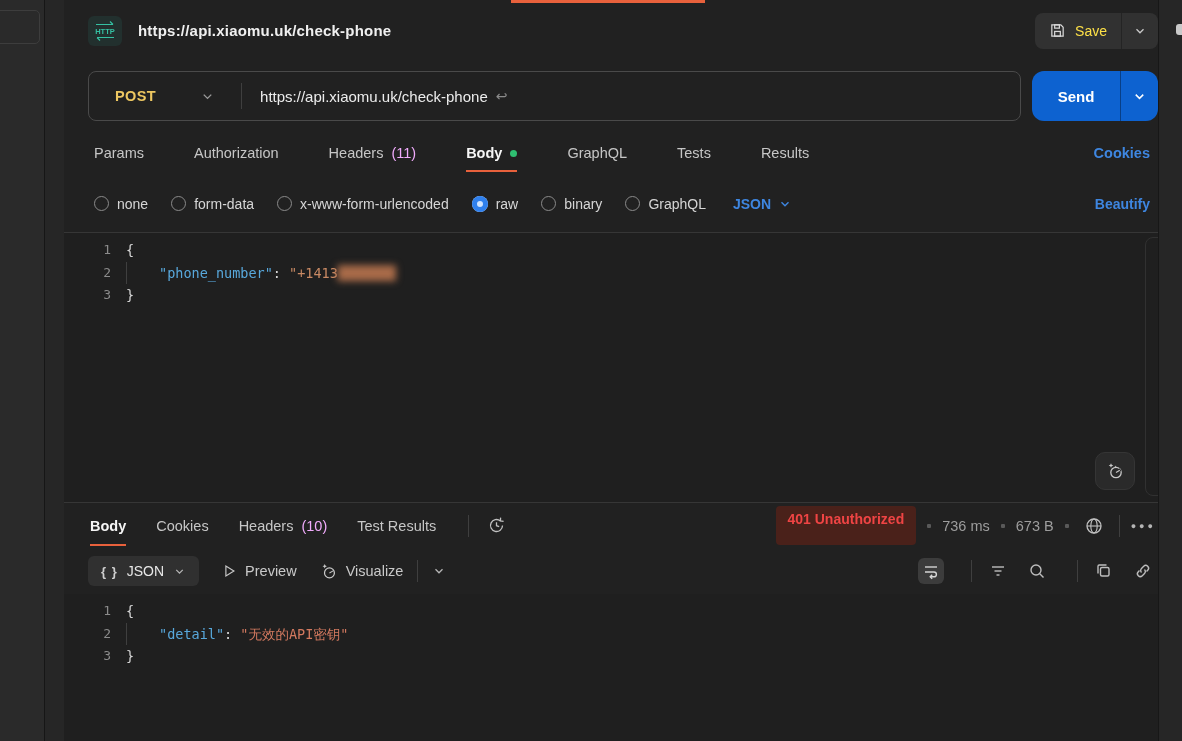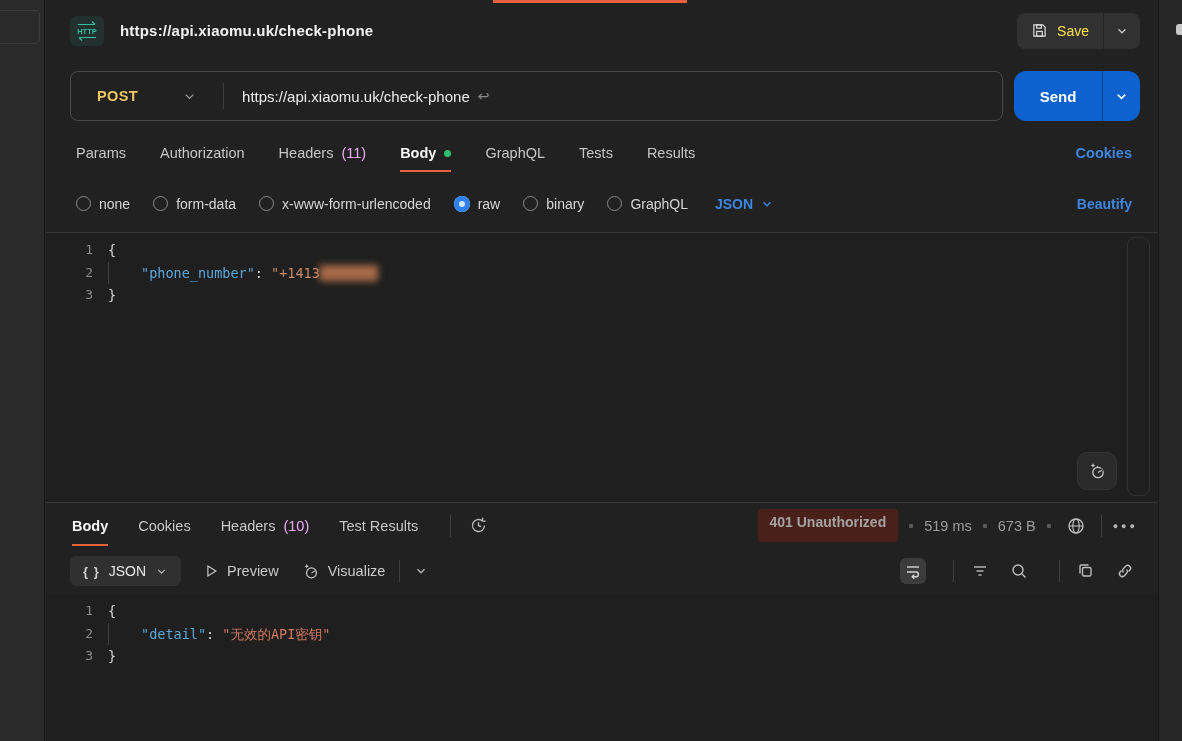--- a/index.html
+++ b/index.html
@@ -9,21 +9,21 @@
 
   
   .left-rail { position:absolute; left:0; top:0; width:45px; height:741px; background:#2a2a2a; border-right:1px solid #161616; }
   .rail-box { position:absolute; left:-8px; top:10px; width:48px; height:34px; border:1px solid #3d3d3d; border-radius:5px; }
 
   
   .right-gap { position:absolute; left:1158px; top:0; width:24px; height:741px; background:#262626; border-left:1px solid #171717; }
   .cursor-blob { position:absolute; right:-3px; top:24px; width:9px; height:11px; background:#c9c9c9; border-radius:3px 0 0 3px; }
 
   
-  .panel { position:absolute; left:46px; top:0; width:1112px; height:740px; background:#212121; color:#d0d0d0; }
+  .panel { position:absolute; left:64px; top:0; width:1112px; height:740px; background:#212121; color:#d0d0d0; }
   .top-indicator { position:absolute; left:447px; top:0; width:194px; height:3px; background:#e8613c; }
 
   .vdiv { width:1px; height:22px; background:#3f3f3f; flex:none; }
 
   
   .header-row { display:flex; align-items:center; height:61px; padding:0 18px 0 24px; }
   .http-badge { flex:none; width:34px; height:30px; background:#22302e; border-radius:6px; display:flex; align-items:center; justify-content:center; }
   .header-title { flex:1; margin-left:16px; font-size:15px; font-weight:700; color:#f0f0f0; letter-spacing:.2px; }
   .save-btn { display:flex; align-items:stretch; background:#313131; border-radius:8px; overflow:hidden; height:36px; }
   .save-main { display:flex; align-items:center; gap:9px; padding:0 14px; color:#fde047; font-size:14px; cursor:pointer; }
@@ -37,21 +37,21 @@
   .method-caret { margin-left:44px; display:flex; align-items:center; }
   .url-box .vdiv { height:26px; margin-left:26px; }
   .url-text { margin-left:18px; color:#ececec; font-size:15px; }
   .enter-glyph { color:#8b8b8b; margin-left:8px; font-size:14px; }
   .send-btn { flex:none; width:126px; height:50px; background:#0d62d0; border-radius:12px; display:flex; overflow:hidden; }
   .send-main { flex:1; display:flex; align-items:center; justify-content:center; color:#fff; font-weight:700; font-size:15px; cursor:pointer; }
   .send-split { width:1px; background:rgba(0,0,0,.35); }
   .send-caret { width:37px; display:flex; align-items:center; justify-content:center; cursor:pointer; }
 
   
-  .tabs-row { display:flex; align-items:center; height:44px; padding:0 26px 0 30px; gap:34px; font-size:14.5px; color:#c6c6c6; }
+  .tabs-row { display:flex; align-items:center; height:44px; padding:0 26px 0 30px; gap:50px; font-size:14.5px; color:#c6c6c6; }
   .tab { position:relative; display:flex; align-items:center; gap:8px; cursor:pointer; white-space:nowrap; }
   .tab .count { color:#f0abfc; }
   .tab.active { color:#f5f5f5; font-weight:600; }
   .tab.active::after { content:""; position:absolute; left:0; right:0; bottom:-11px; height:2px; background:#e8613c; }
   .dot { width:7px; height:7px; border-radius:50%; background:#2fbf71; }
   .link-blue { color:#3e86e0; font-weight:700; cursor:pointer; }
   .ml-auto { margin-left:auto; }
 
   
   .mode-row { display:flex; align-items:center; height:57px; padding:0 26px 0 30px; gap:23px; font-size:14px; color:#d6d6d6; }
@@ -75,21 +75,21 @@
   .tok-redacted { color:#a96b49; filter:blur(3.6px); letter-spacing:-1px; }
   .minimap-outline { position:absolute; right:8px; top:4px; bottom:6px; width:23px; border:1px solid #313131; border-radius:8px; }
   .postbot-btn { position:absolute; right:41px; bottom:12px; width:40px; height:38px; background:#2a2a2a; border:1px solid #353535; border-radius:10px; display:flex; align-items:center; justify-content:center; cursor:pointer; }
 
   
   .resp-header { display:flex; align-items:center; height:46px; padding:0 20px 0 26px; border-top:1px solid #363636; font-size:14.5px; color:#c6c6c6; }
   .resp-header .tab { margin-right:30px; }
   .resp-header .tab.active::after { bottom:-12px; }
   .hist-wrap { display:flex; align-items:center; gap:14px; margin-left:2px; }
   .resp-status { margin-left:auto; display:flex; align-items:center; gap:11px; }
-  .badge { background:#4a211a; color:#a3a3a3; font-weight:700; font-size:14px; padding:5px 12px 12px; border-radius:4px; }
+  .badge { background:#4a211a; color:#ef4444; font-weight:700; font-size:14px; padding:5px 12px 18px; border-radius:4px; }
   .sep-dot { width:4px; height:4px; border-radius:1px; background:#595959; }
   .metric { color:#9d9d9d; font-size:14.5px; }
   .more-dots { color:#b5b5b5; font-size:9px; letter-spacing:3px; cursor:pointer; }
 
   
   .resp-toolbar { display:flex; align-items:center; height:46px; padding:0 20px 0 24px; }
   .json-pill { display:flex; align-items:center; gap:9px; background:#303030; border-radius:6px; padding:7px 13px; color:#e8e8e8; font-size:14px; cursor:pointer; }
   .braces { color:#cfcfcf; font-weight:700; letter-spacing:1px; font-size:13px; }
   .tool-item { display:flex; align-items:center; gap:8px; color:#c9c9c9; font-size:14.5px; margin-left:22px; cursor:pointer; }
   .toolbar-caret { margin-left:14px; cursor:pointer; display:flex; align-items:center; }
@@ -268,21 +268,21 @@
           <svg class="ic" width="19" height="19" viewBox="0 0 19 19">
             <path d="M15.5 9.5 a6 6 0 1 1 -2.2-4.65" fill="none" stroke="#c0c0c0" stroke-width="1.3"></path>
             <polyline points="13.6,1.6 13.4,5 16.6,5.4" fill="none" stroke="#c0c0c0" stroke-width="1.3"></polyline>
             <polyline points="9.5,6.2 9.5,9.7 12.2,10.6" fill="none" stroke="#c0c0c0" stroke-width="1.3"></polyline>
           </svg>
         </span>
       </span>
       <span class="resp-status">
         <span class="badge">401 Unauthorized</span>
         <span class="sep-dot"></span>
-        <span class="metric">519 ms</span>
+        <span class="metric">736 ms</span>
         <span class="sep-dot"></span>
         <span class="metric">673 B</span>
         <span class="sep-dot"></span>
         <span class="icon-btn">
           <svg class="ic" width="20" height="20" viewBox="0 0 20 20">
             <circle cx="10" cy="10" r="7" fill="none" stroke="#c0c0c0" stroke-width="1.3"></circle>
             <ellipse cx="10" cy="10" rx="3.2" ry="7" fill="none" stroke="#c0c0c0" stroke-width="1.1"></ellipse>
             <line x1="3" y1="10" x2="17" y2="10" stroke="#c0c0c0" stroke-width="1.1"></line>
           </svg>
         </span>

